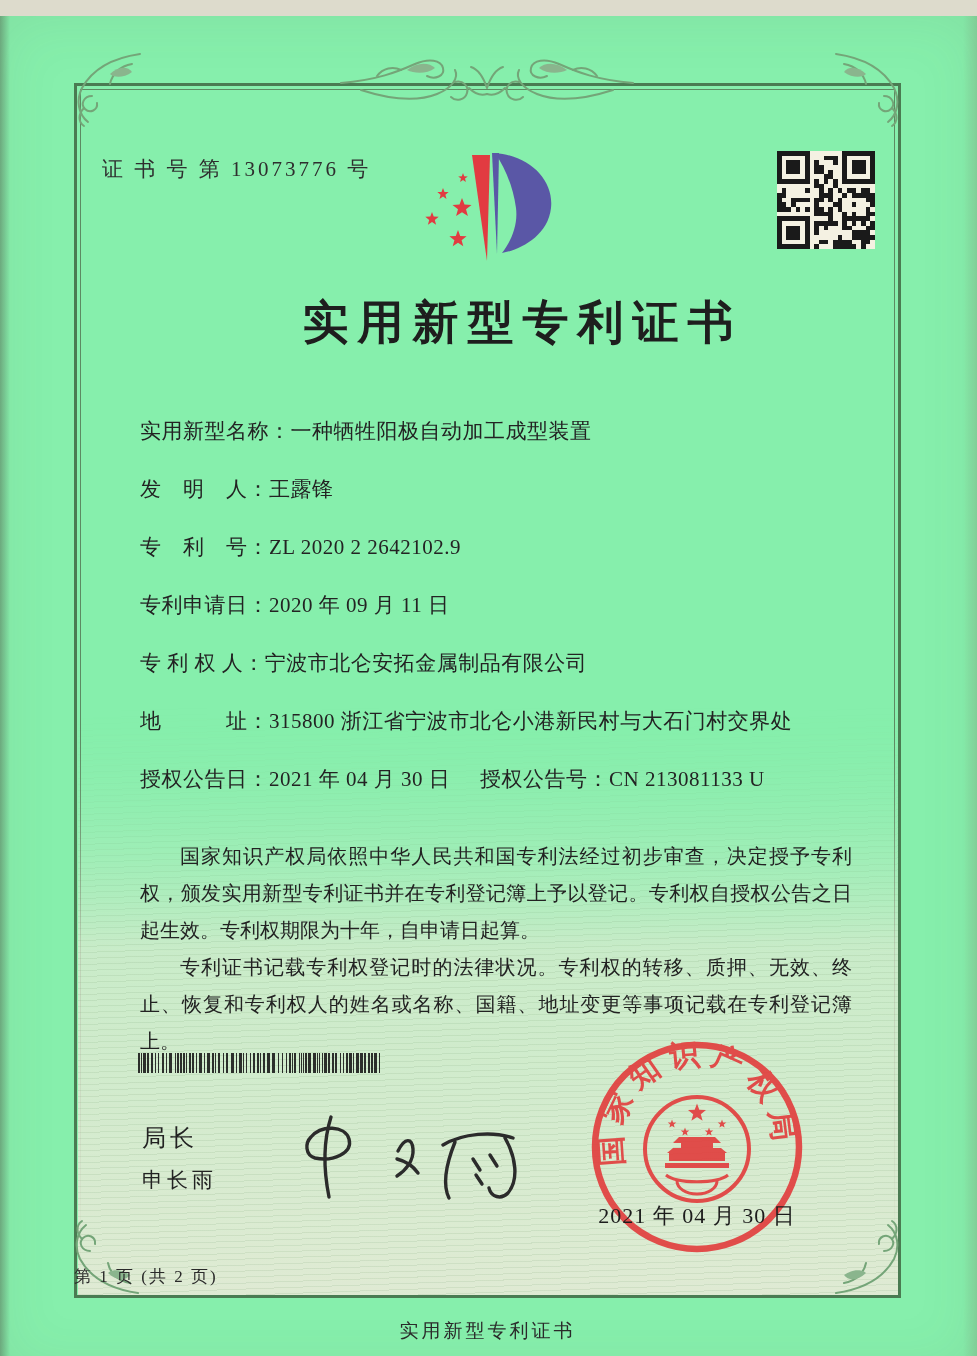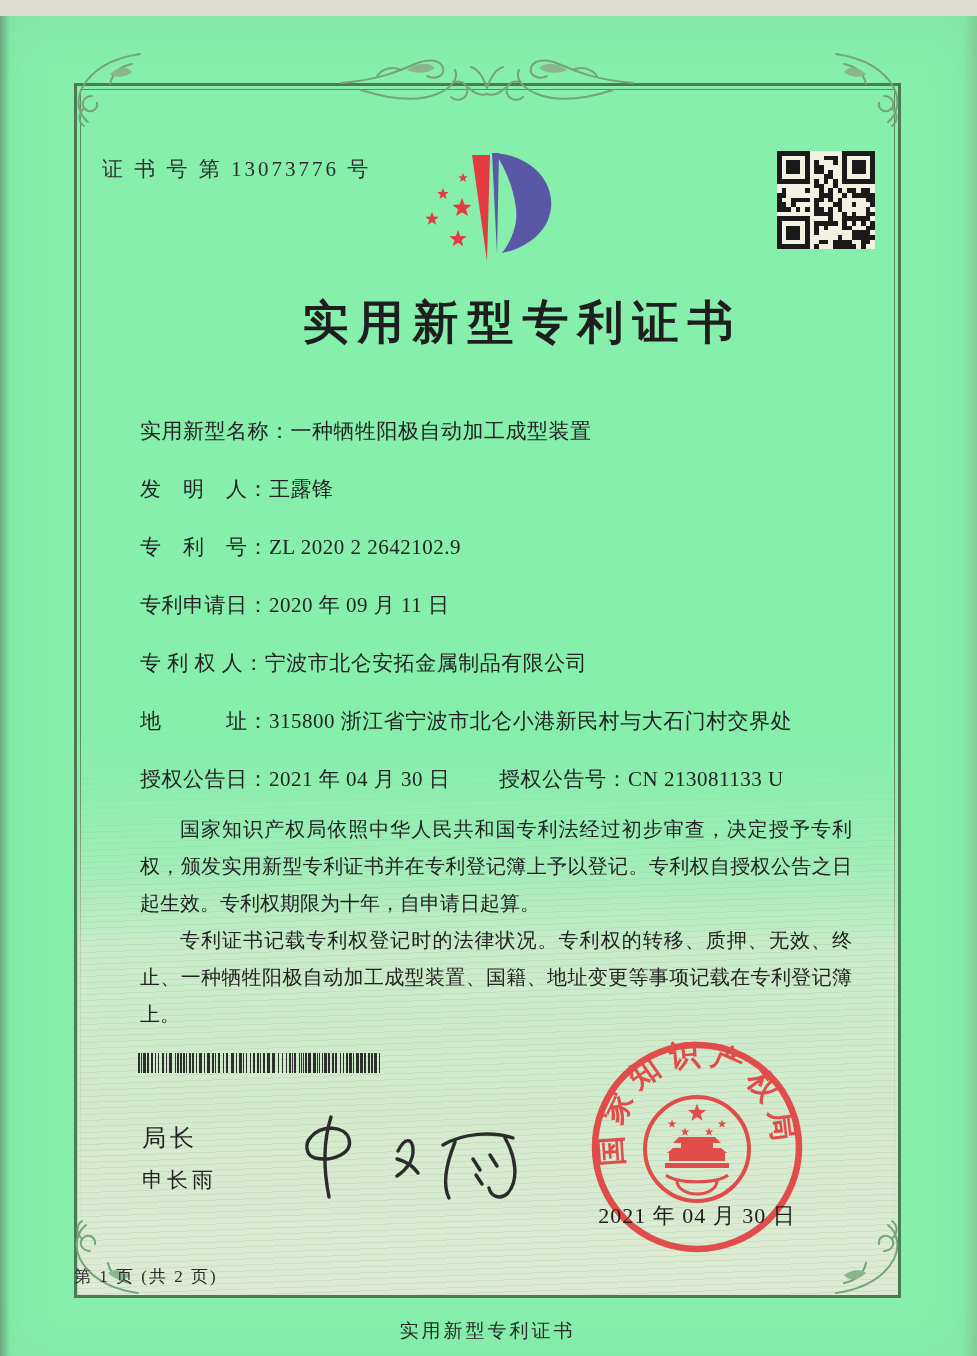--- a/index.html
+++ b/index.html
@@ -22,22 +22,22 @@
         linear-gradient(180deg,rgba(224,235,211,0) 0%,rgba(223,234,210,.75) 40%,#dfead3 100%);
       -webkit-mask-image:linear-gradient(180deg,transparent 0%,#000 42%);
       mask-image:linear-gradient(180deg,transparent 0%,#000 42%);}
 
   .abs{position:absolute;}
   .cert-no{left:102px;top:139px;font-size:21px;letter-spacing:3px;color:#2e2e2e;z-index:2;}
   .title{left:74px;top:276px;width:897px;text-align:center;font-size:46px;font-weight:bold;
          letter-spacing:9px;color:#1e1e1e;z-index:2;}
   .field{left:140px;font-size:21px;color:#232323;letter-spacing:.5px;z-index:2;white-space:nowrap;}
   .f0{top:401px}.f1{top:459px}.f2{top:517px}.f3{top:575px}.f4{top:633px}.f5{top:691px}.f6{top:749px}
-  .grant-pair{position:absolute;left:359px;top:0;white-space:nowrap;}
-  .body-text{left:140px;top:795px;width:712px;font-size:20px;line-height:37px;
+  .grant-pair{position:absolute;left:340px;top:0;white-space:nowrap;}
+  .body-text{left:140px;top:822px;width:712px;font-size:20px;line-height:37px;
              text-align:justify;color:#222;z-index:2;}
   .body-text p{margin:0;text-indent:2em;}
   .signer-title{left:142px;top:1106px;font-size:24px;letter-spacing:4px;z-index:2;}
   .signer-name{left:142px;top:1150px;font-size:21px;letter-spacing:4px;z-index:2;}
   .page-indicator{left:74px;top:1249px;width:827px;font-size:17px;
                   letter-spacing:2px;z-index:2;color:#2a2a2a;}
   .back-note{left:74px;top:1302px;width:827px;text-align:center;font-size:19px;
              letter-spacing:3px;z-index:2;color:#2a2a2a;}
   .seal-date{left:597px;top:1185px;width:200px;text-align:center;font-size:22px;
              letter-spacing:1px;color:#1c1c1c;z-index:4;}
@@ -266,21 +266,21 @@
   </div>
   <div class="abs field f6">
     <span>授权公告日：</span><span>2021 年 04 月 30 日</span>
     <span class="grant-pair">
       <span>授权公告号：</span><span>CN 213081133 U</span>
     </span>
   </div>
 
   <div class="abs body-text">
     <p>国家知识产权局依照中华人民共和国专利法经过初步审查，决定授予专利权，颁发实用新型专利证书并在专利登记簿上予以登记。专利权自授权公告之日起生效。专利权期限为十年，自申请日起算。</p>
-    <p>专利证书记载专利权登记时的法律状况。专利权的转移、质押、无效、终止、一种牺牲阳极自动加工成型装置、国籍、地址变更等事项记载在专利登记簿上。</p>
+    <p>专利证书记载专利权登记时的法律状况。专利权的转移、质押、无效、终止、恢复和专利权人的姓名或名称、国籍、地址变更等事项记载在专利登记簿上。</p>
   </div>
 
   <svg class="abs z2" id="barcode" style="left:138px;top:1037px" width="246" height="20" viewBox="0 0 246 20">
     <g id="barcode-bars" fill="#161616" opacity="0.88">
         <rect x="0" y="0" width="2" height="20"></rect>
         <rect x="3" y="0" width="1" height="20"></rect>
         <rect x="5" y="0" width="3" height="20"></rect>
         <rect x="9" y="0" width="2" height="20"></rect>
         <rect x="13" y="0" width="2" height="20"></rect>
         <rect x="17" y="0" width="1" height="20"></rect>

